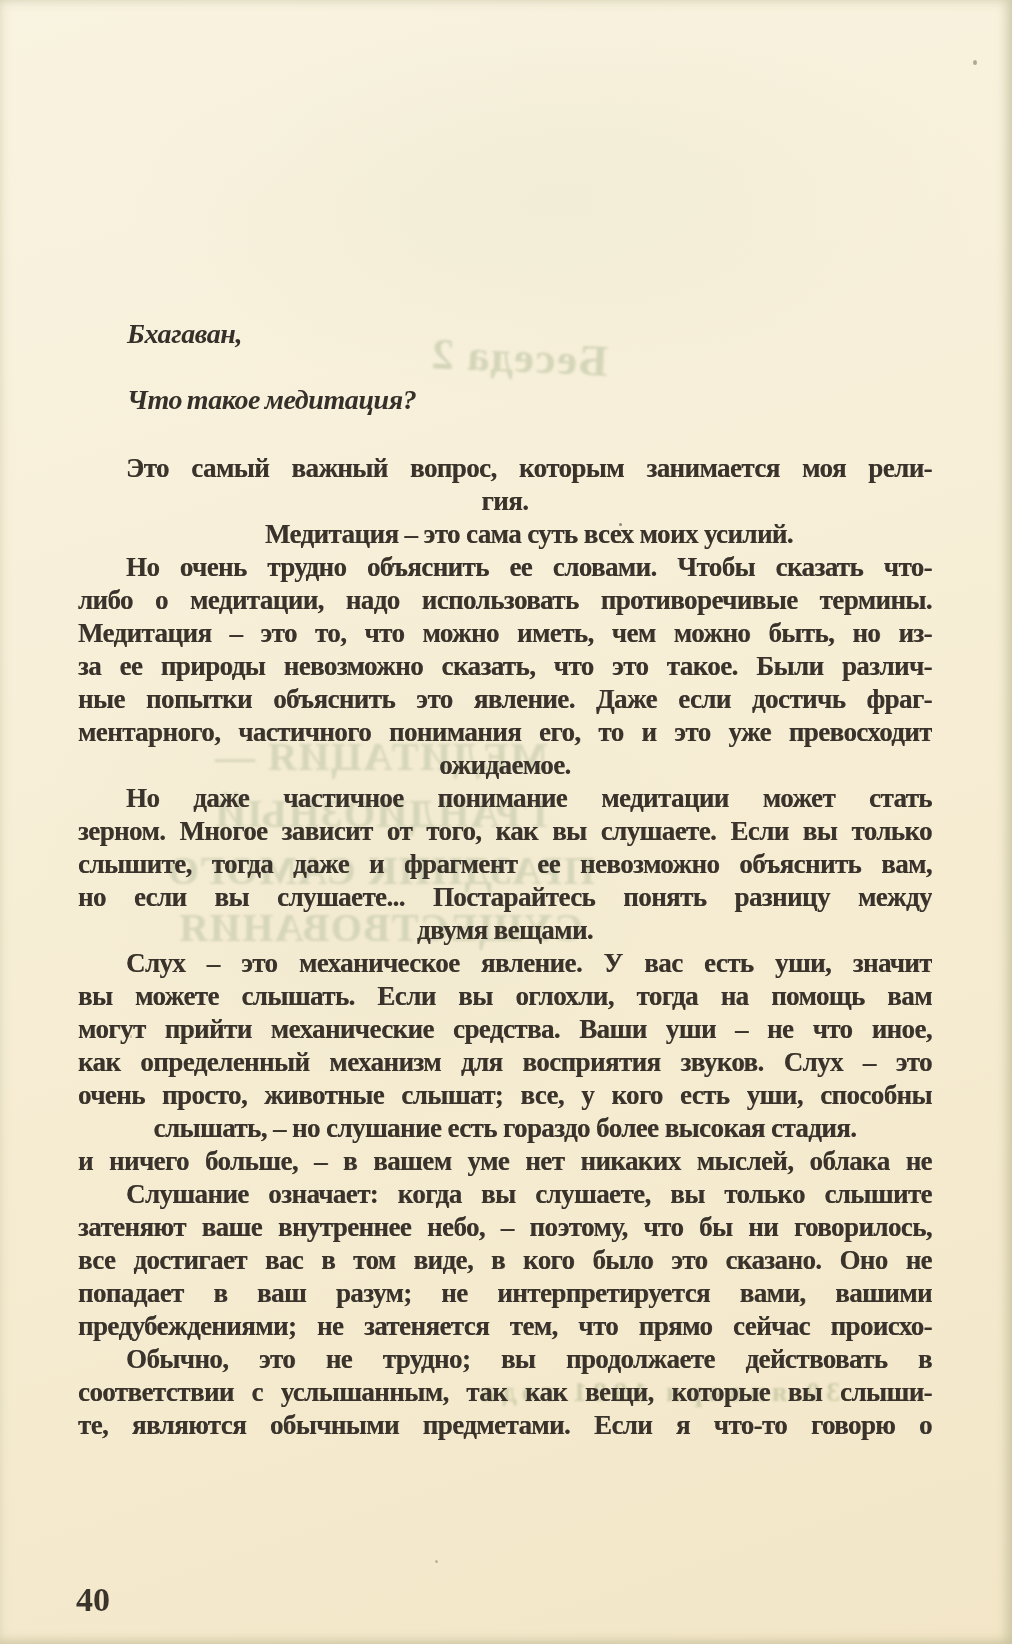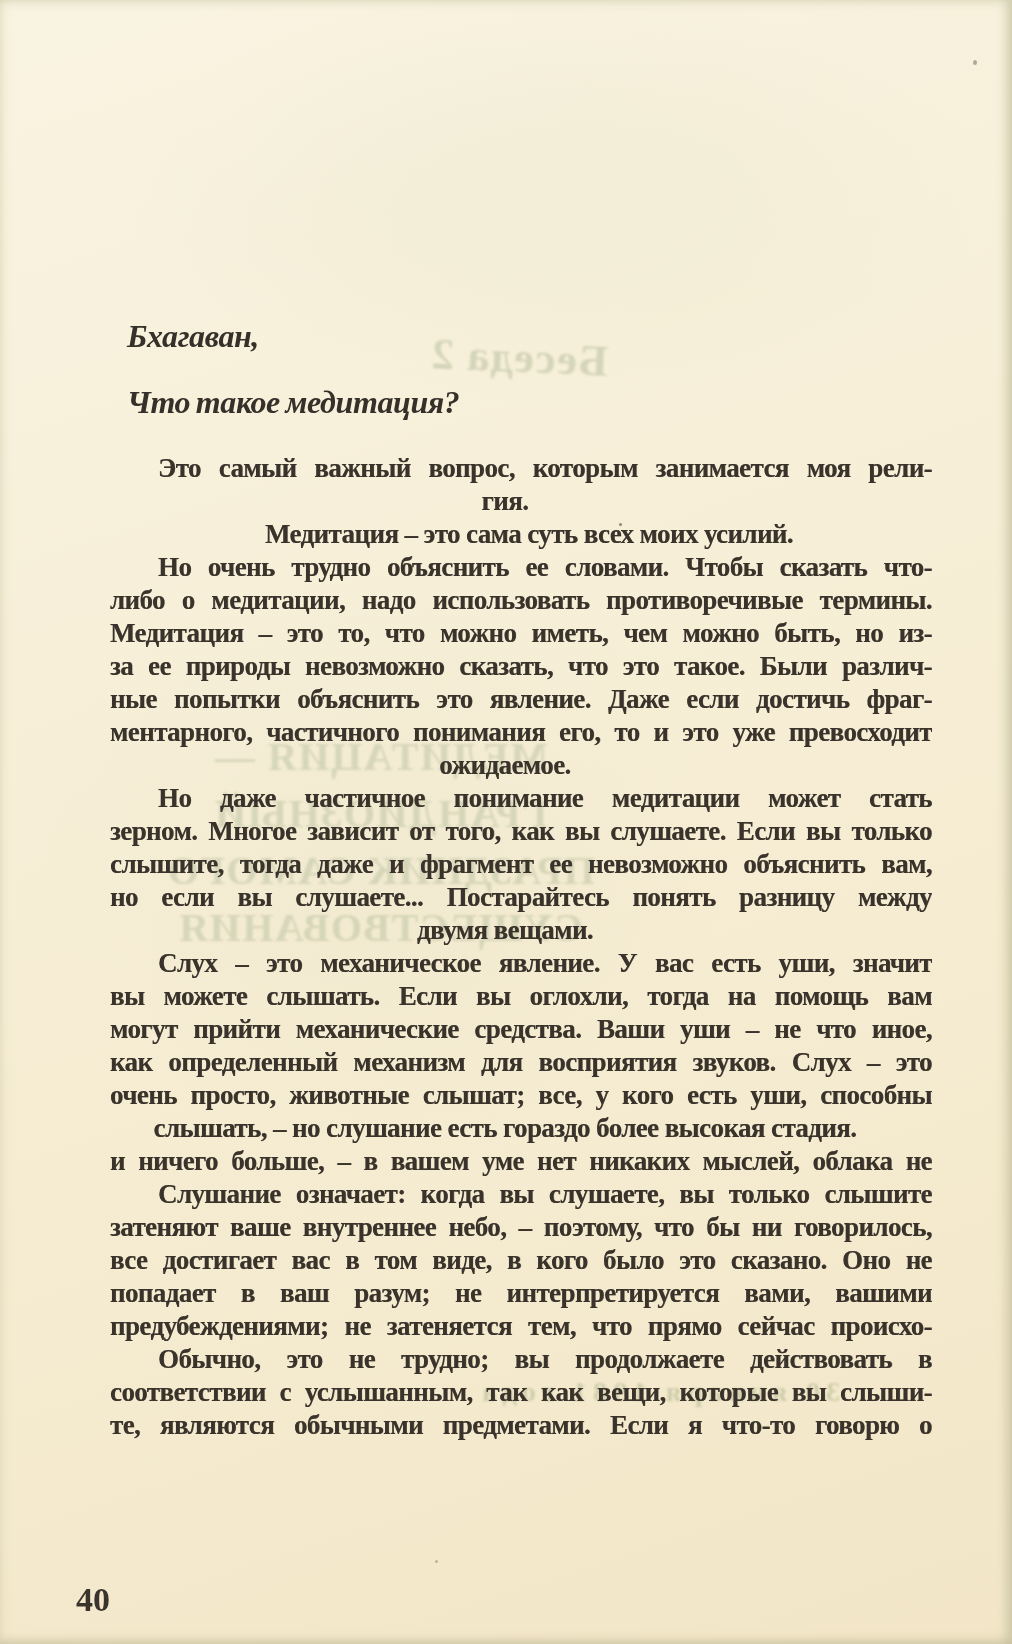--- a/index.html
+++ b/index.html
@@ -28,39 +28,39 @@
       inset 0 -5px 8px rgba(165,150,105,0.22),
       inset 0 5px 10px rgba(235,230,205,0.35),
       inset 5px 0 10px rgba(240,235,210,0.30);
   }
   .question{position:absolute;left:0;top:0;width:100%;}
   .salutation,.question-line{
     position:absolute;
     left:127px;
     font-style:italic;
     font-weight:700;
-    font-size:32px;
+    font-size:28px;
     letter-spacing:-0.4px;
     color:#35302a;
   }
   .salutation{top:318px;}
   .question-line{top:384px;word-spacing:-2px;}
   .body{
     position:absolute;
     left:78px;top:452px;
     width:854px;
     font-size:27px;
     font-weight:700;
     letter-spacing:-0.6px;
     line-height:33px;
     color:var(--ink);
     text-shadow:0.3px 0 0 rgba(58,51,43,0.55);
   }
   .line{white-space:nowrap;overflow:hidden;text-align:center;}
-  .line.j{white-space:normal;text-align:justify;text-align-last:justify;margin-left:32px;}
+  .line.j{white-space:normal;text-align:justify;text-align-last:justify;}
   .line.i{padding-left:48px;}
   .page-number{
     position:absolute;
     left:76px;top:1581px;
     font-size:34px;
     font-weight:700;
     color:#3a342c;
   }
   
   .showthrough{

